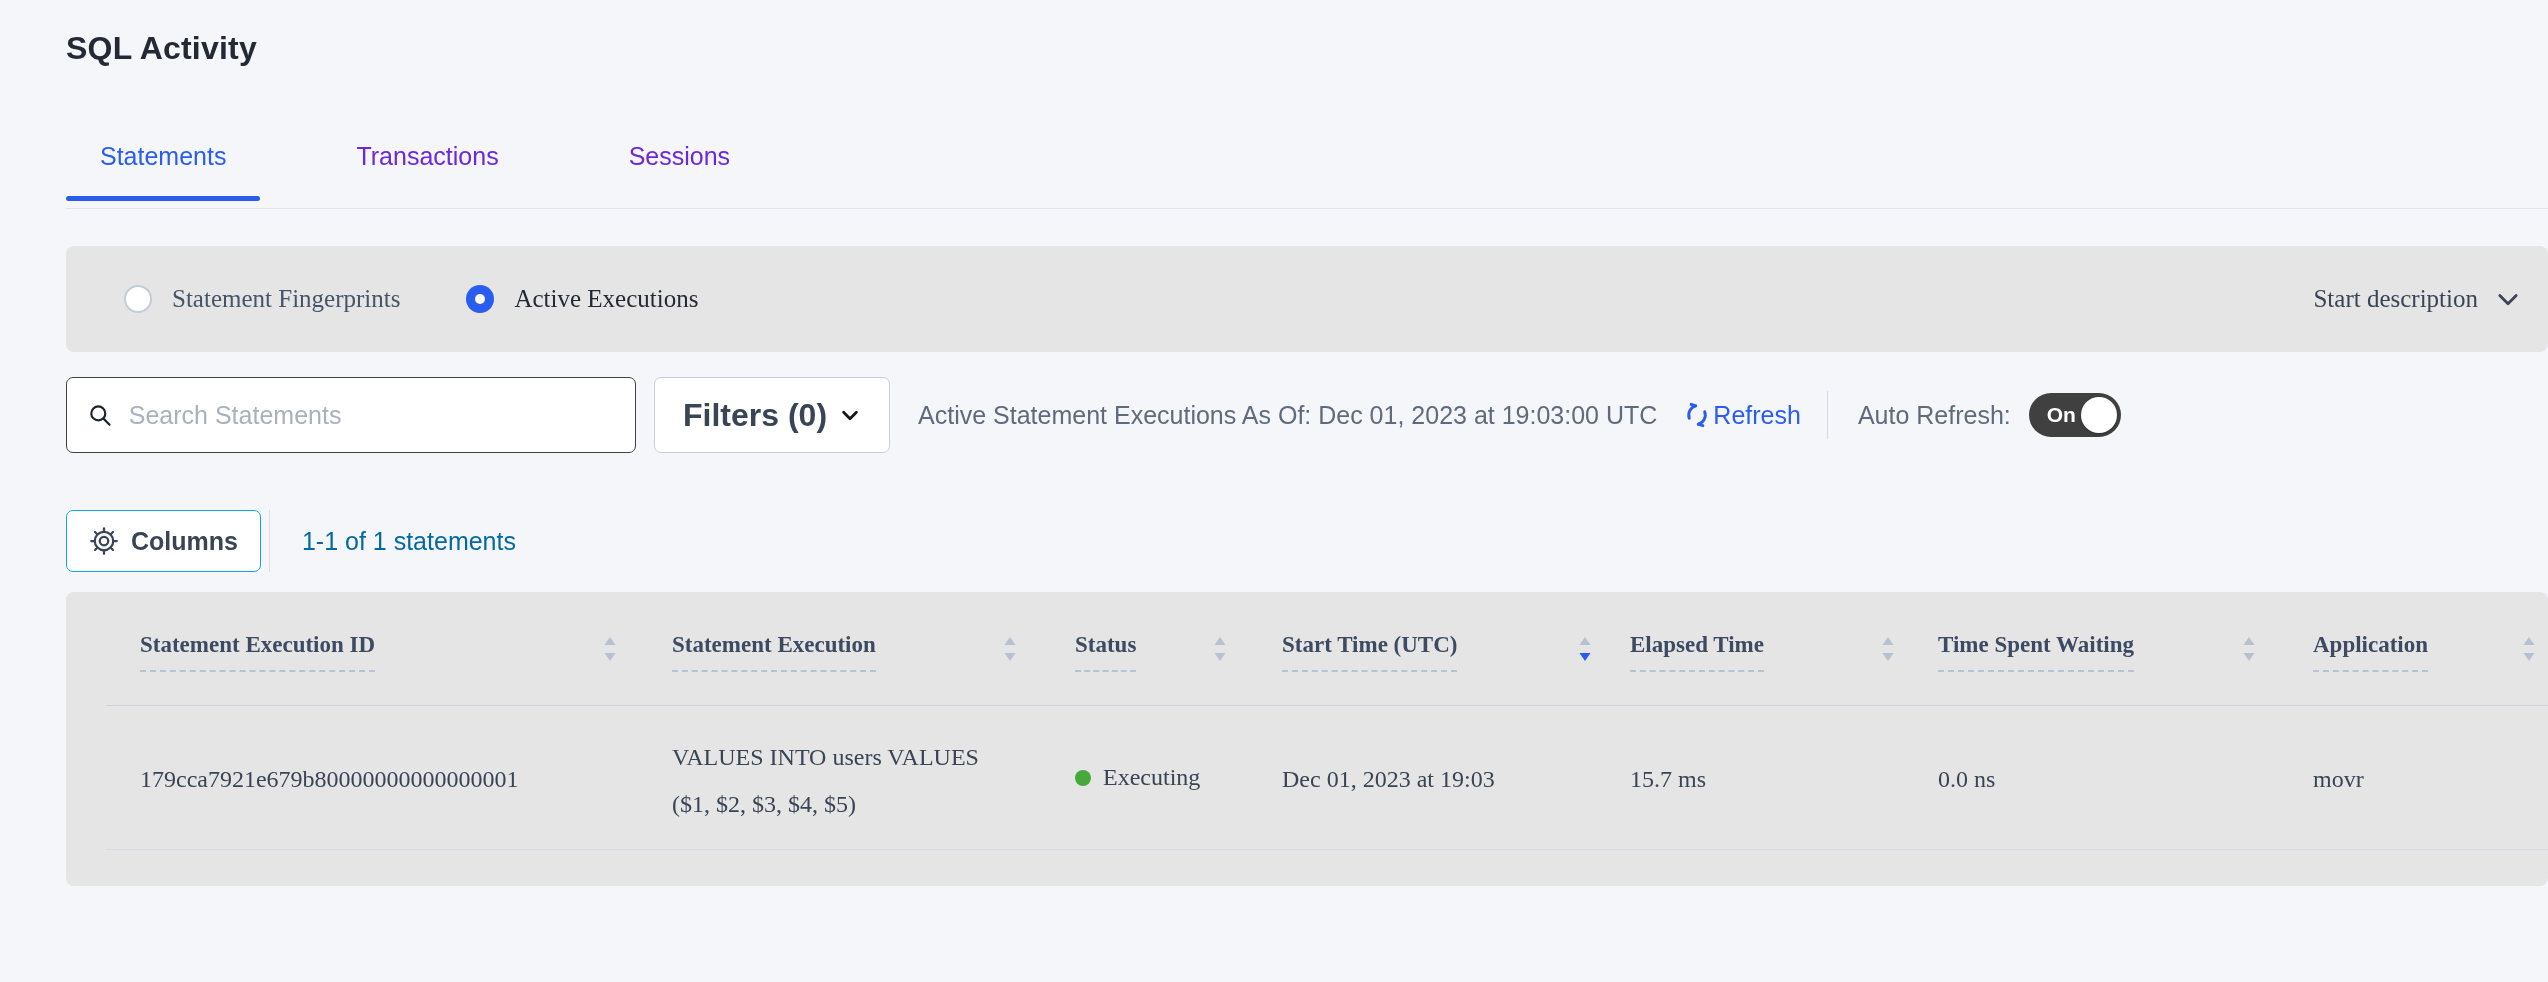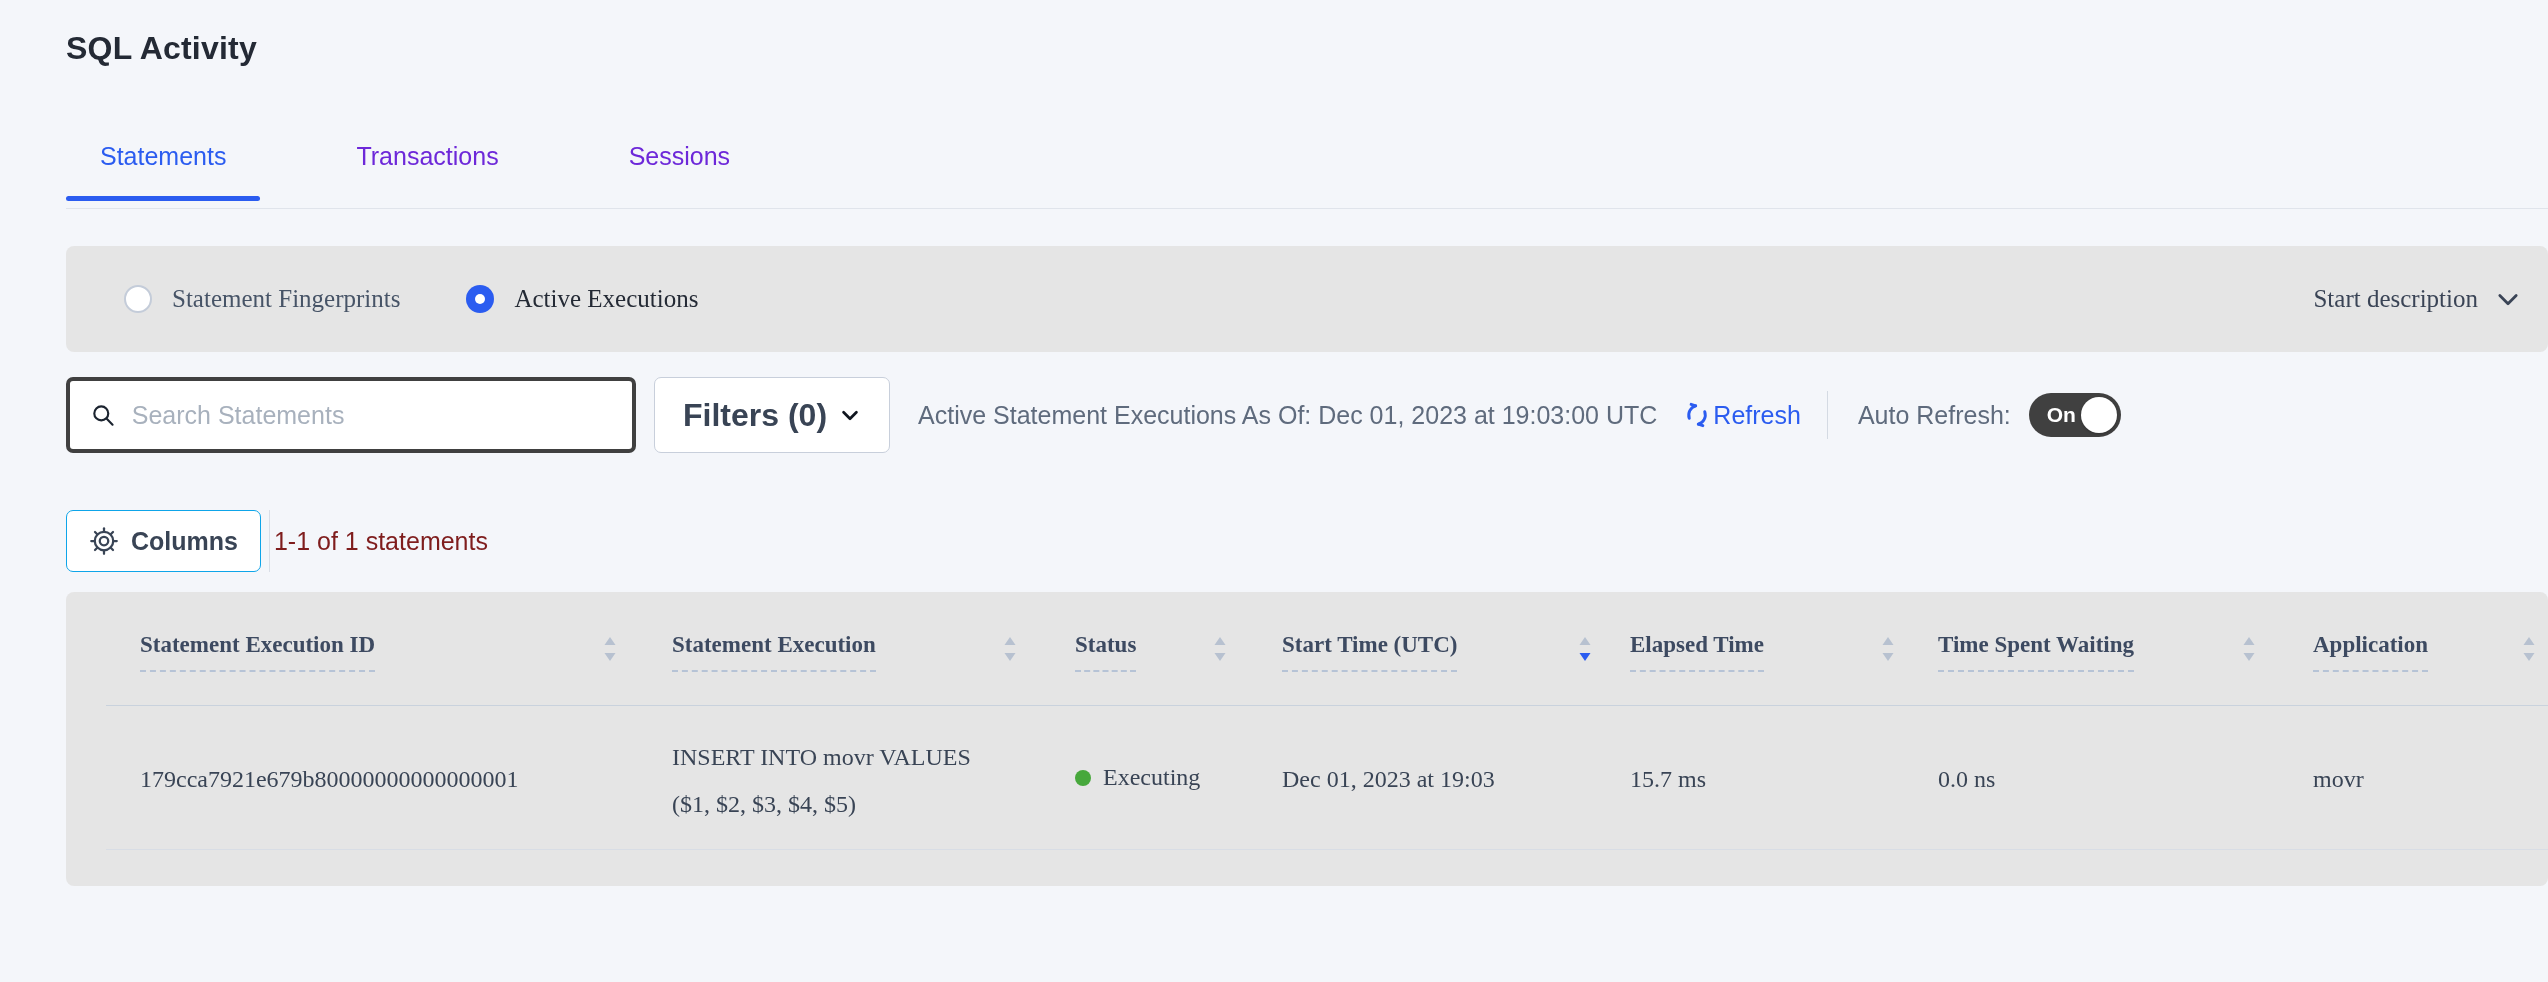--- a/index.html
+++ b/index.html
@@ -55,21 +55,21 @@
   .flex-spacer { flex:1; }
   .show-description {
     display:flex; align-items:center; font-size:25px; color:#3a4456; cursor:pointer;
   }
   .show-description svg { margin-left:16px; }
 
   
   .controls { position:absolute; left:66px; top:377px; width:2482px; height:76px; display:flex; align-items:center; }
   .search-box {
     width:570px; height:76px; background:#fff;
-    border:4px solid #404040; border-radius:7px;
+    border:1px solid #404040; border-radius:7px;
     display:flex; align-items:center; padding:0 20px;
   }
   .search-box input {
     border:none; outline:none; background:transparent;
     font-family:"Liberation Sans", sans-serif;
     font-size:25px; color:#242a35; width:100%; margin-left:16px;
   }
   .search-box input::placeholder { color:#a8b1bd; }
   .filters-button {
     margin-left:18px; height:76px; padding:0 28px;
@@ -98,21 +98,21 @@
 
   
   .results-bar { position:absolute; left:66px; top:510px; height:62px; display:flex; align-items:center; }
   .columns-button {
     height:62px; padding:0 22px; background:#fff;
     border:1px solid #0ea5e9; border-radius:7px;
     display:flex; align-items:center; cursor:pointer;
   }
   .columns-label { margin-left:12px; font-size:25px; font-weight:700; color:#394455; }
   .results-divider { width:1px; height:62px; background:#d9dee7; margin-left:8px; }
-  .count-text { margin-left:4px; font-size:25px; color:#7f1d1d; }
+  .count-text { margin-left:32px; font-size:25px; color:#0369a1; }
 
   
   .card-table { left:66px; top:592px; width:2482px; height:294px; }
   .hcell { position:absolute; top:40px; cursor:pointer; }
   .hlabel {
     display:inline-block; font-size:23px; font-weight:700; color:#3d4a61;
     padding-bottom:12px; border-bottom:2px dashed #b6c3d6; white-space:nowrap;
   }
   .sort-icon { position:absolute; top:42px; }
   .sort-icon .tri { fill:#b7c1d0; }
@@ -275,21 +275,21 @@
     </div>
     <svg class="sort-icon i7" width="20" height="30" viewBox="0 0 20 30">
         <path class="tri" d="M10 3 L15.5 11 H4.5 Z"></path>
         <path class="tri tri-down" d="M10 27 L4.5 19 H15.5 Z"></path>
       </svg>
 
     <div class="header-rule"></div>
 
     <div class="dcell c1">179cca7921e679b80000000000000001</div>
     <div class="dcell dcell-sql c2">
-      <div>INSERT INTO movr VALUES</div>
+      <div>VALUES INTO users VALUES</div>
       <div>($1, $2, $3, $4, $5)</div>
     </div>
     <div class="dcell status-cell c3">
       <span class="status-dot"></span>
       <span>Executing</span>
     </div>
     <div class="dcell c4">Dec 01, 2023 at 19:03</div>
     <div class="dcell c5">15.7 ms</div>
     <div class="dcell c6">0.0 ns</div>
     <div class="dcell c7">movr</div>

